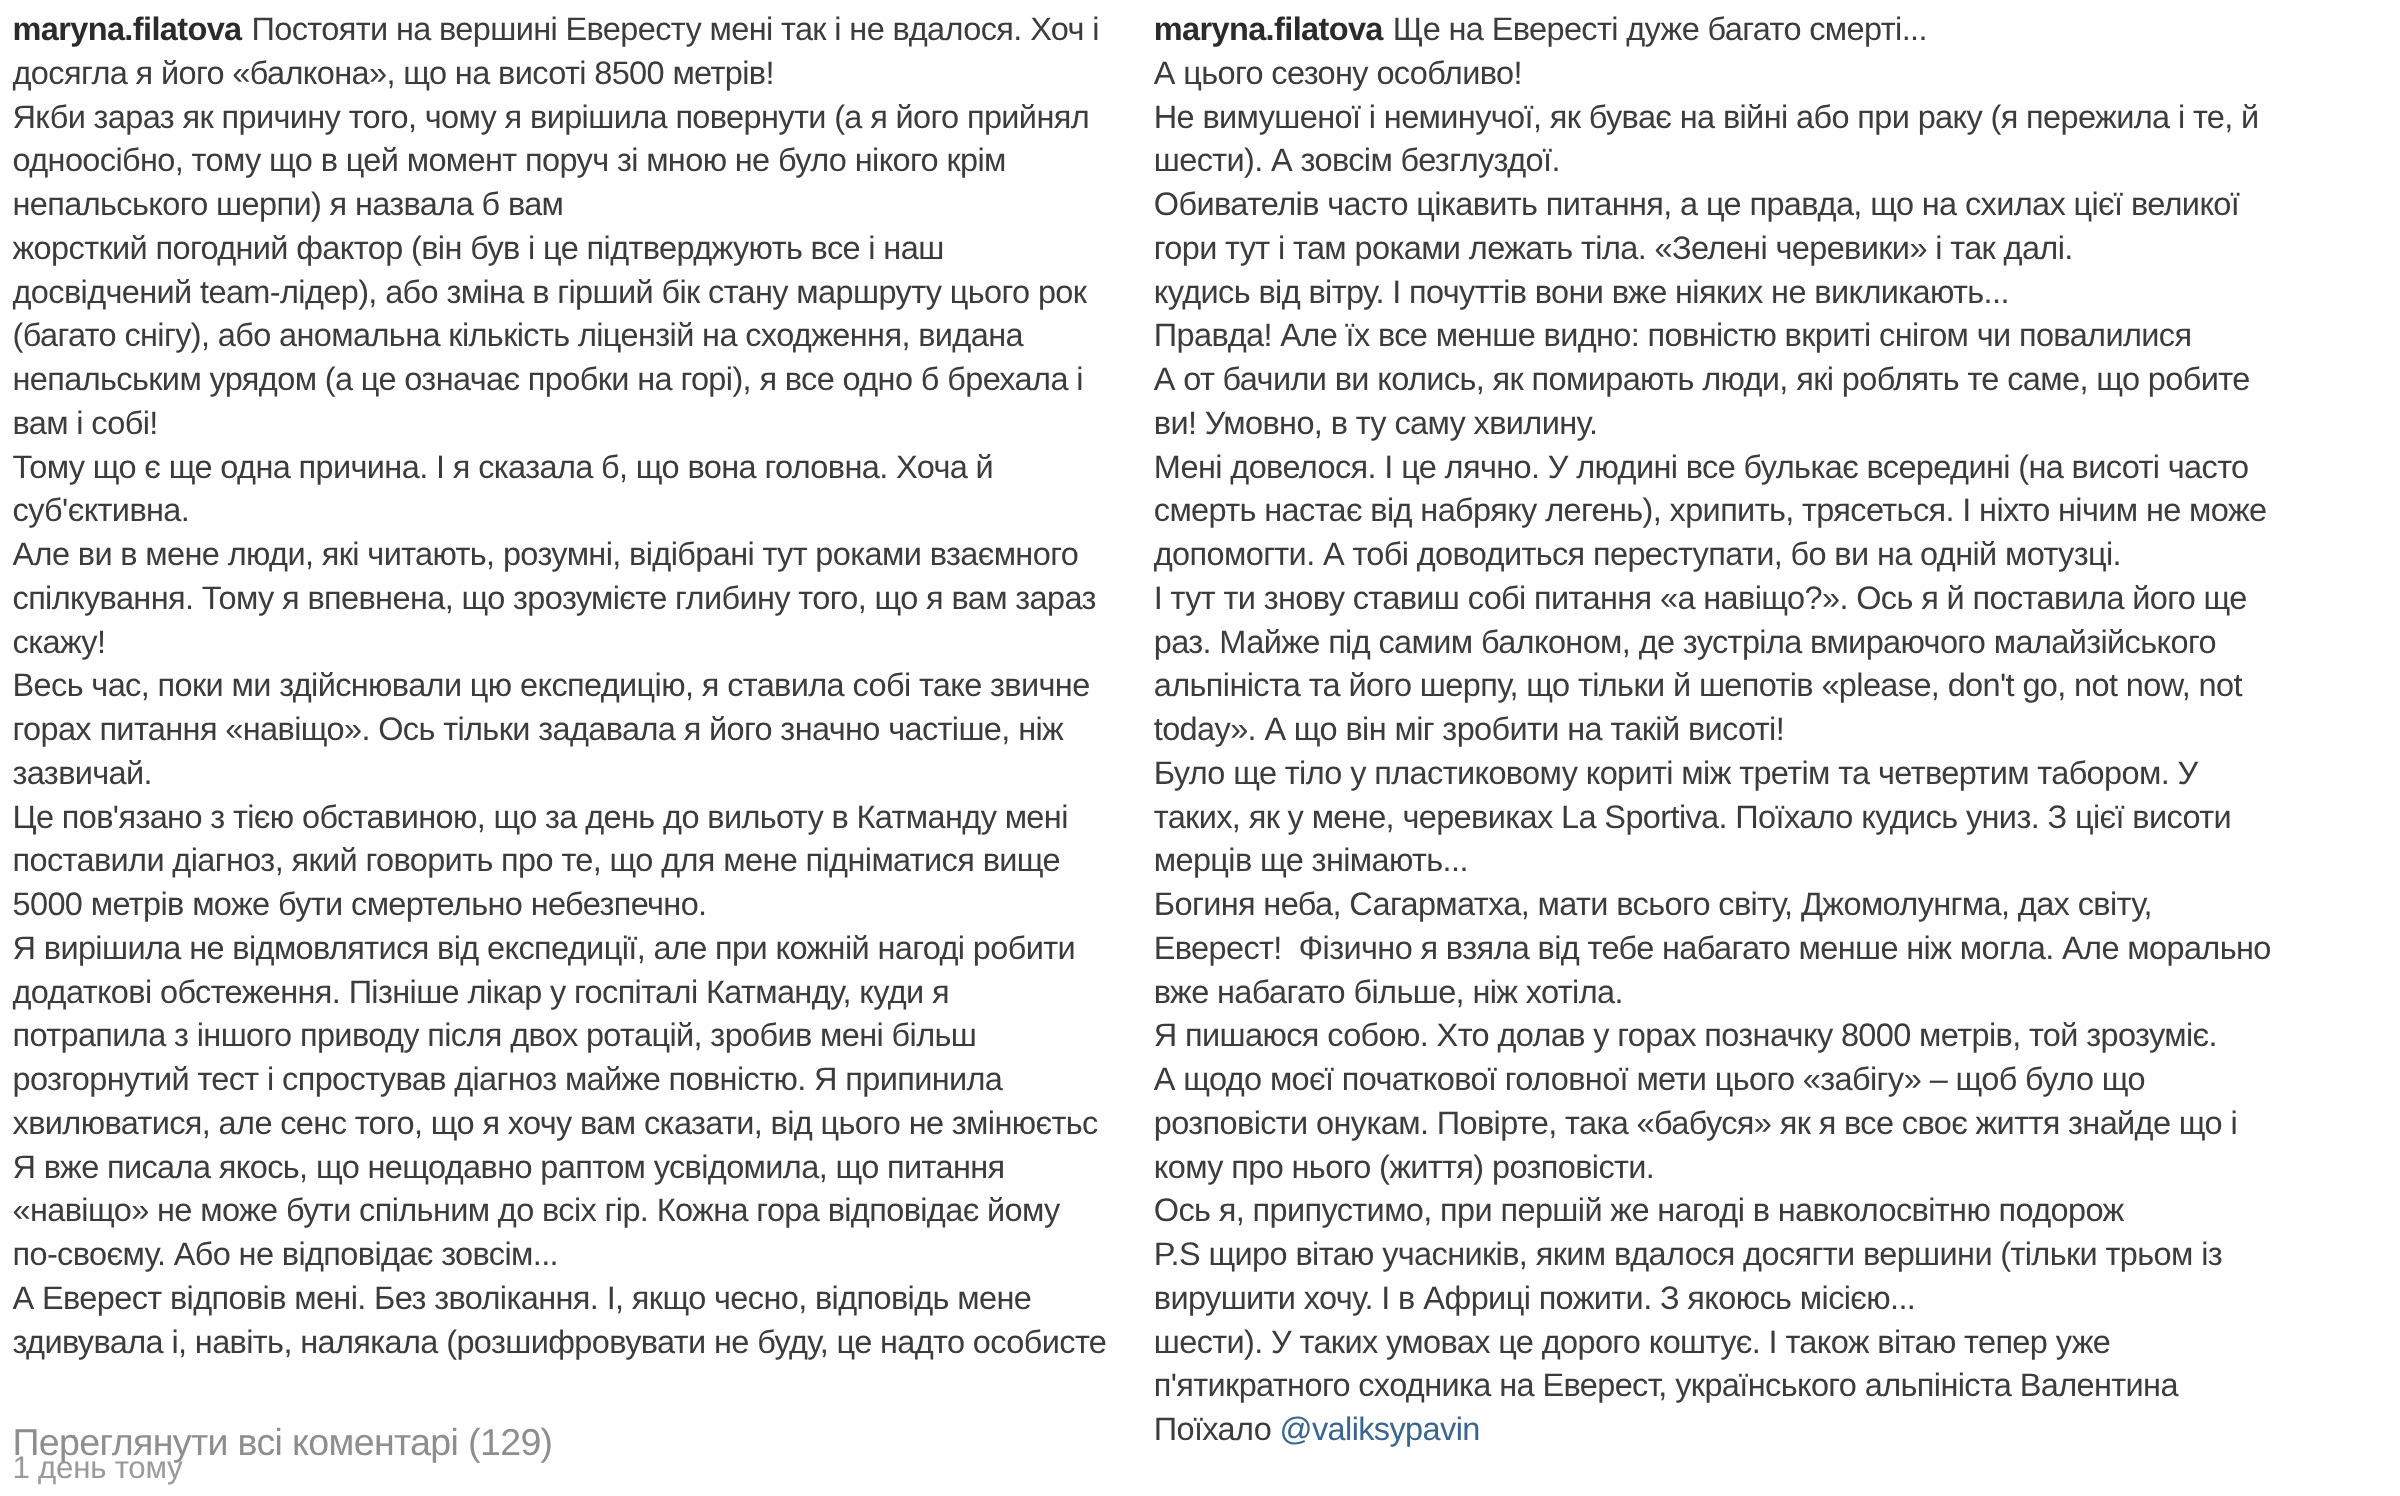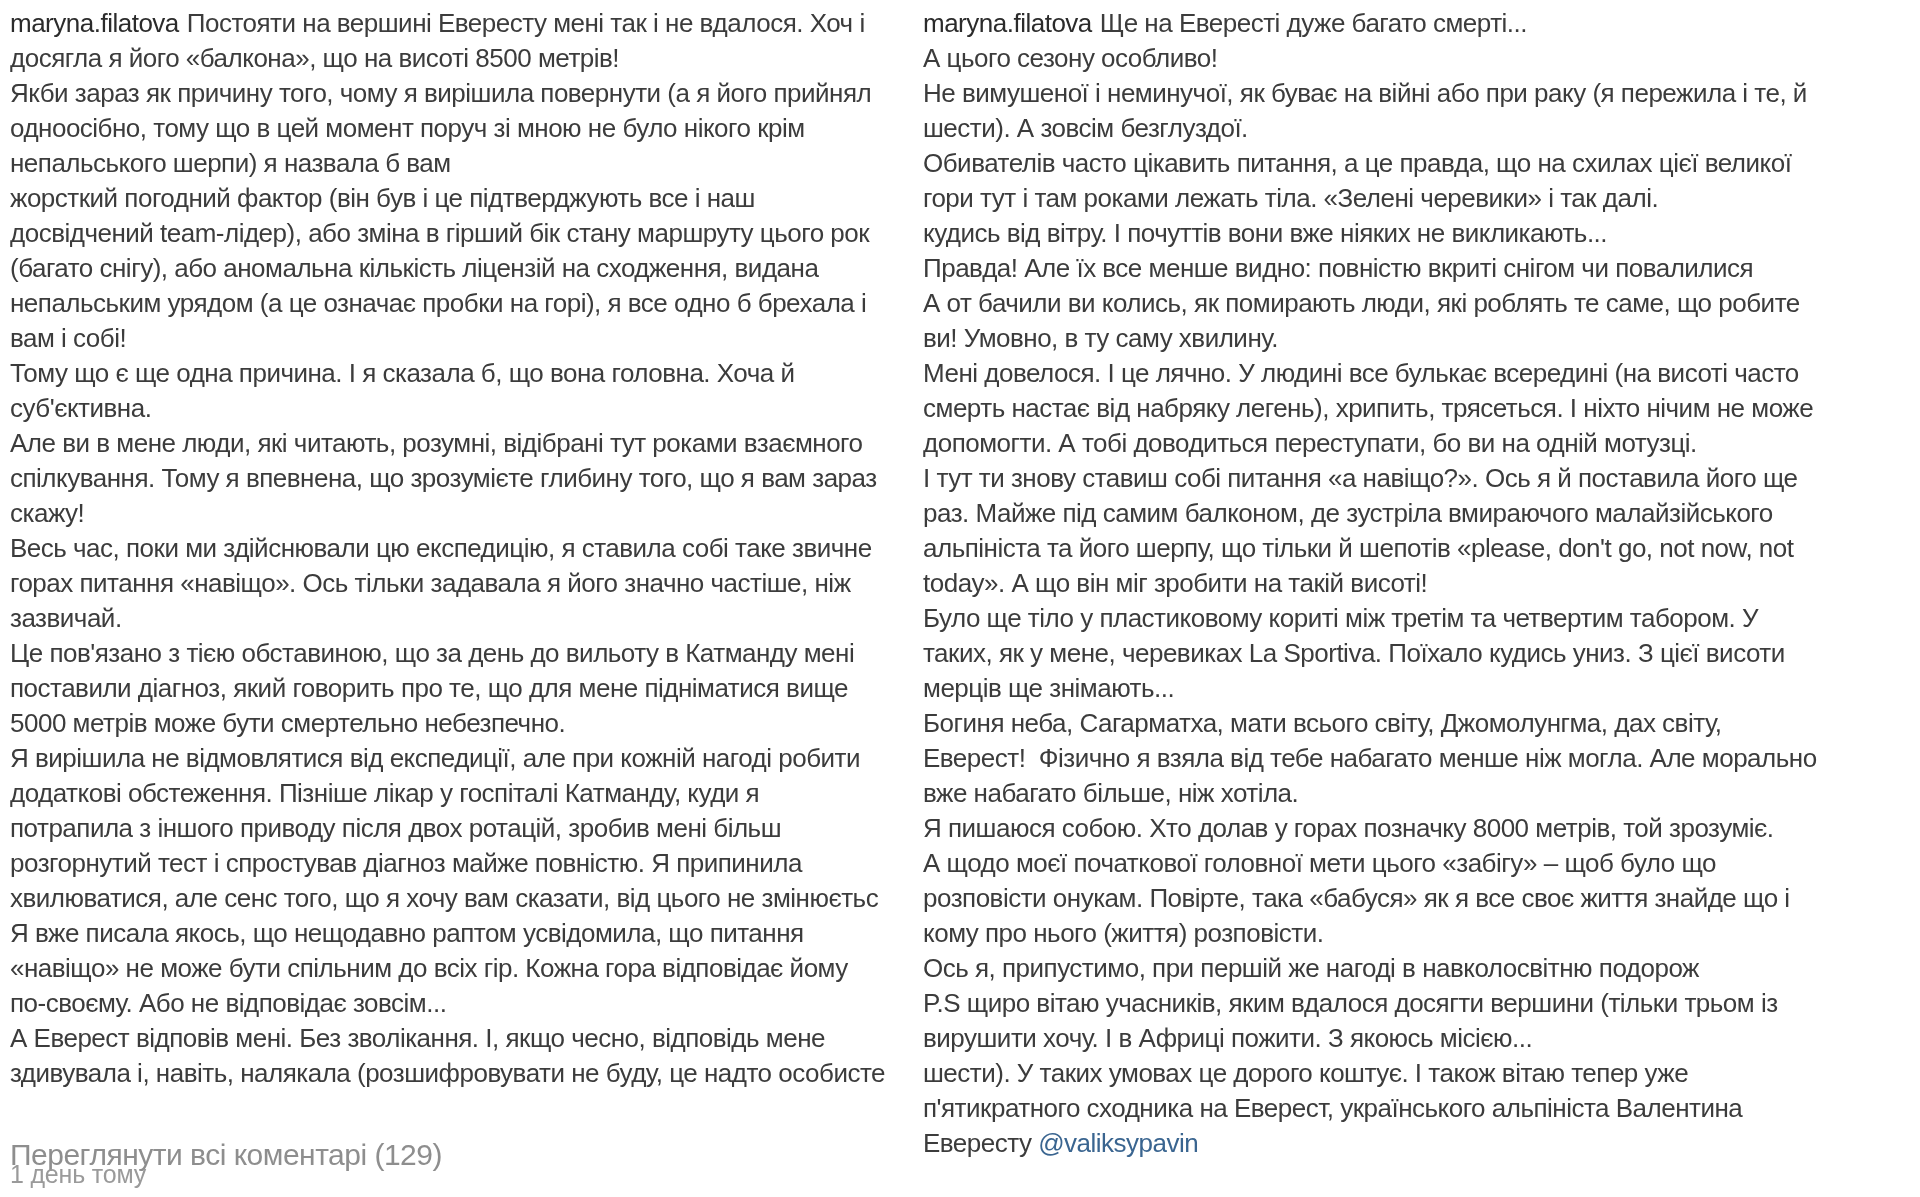--- a/index.html
+++ b/index.html
@@ -8,21 +8,21 @@
   *{margin:0;padding:0;box-sizing:border-box;}
   html,body{width:1920px;height:1197px;overflow:hidden;background:var(--bg);}
   body{font-family:"Liberation Sans",sans-serif;color:var(--text);}
   .post{position:absolute;top:6px;overflow:hidden;}
   .post-left{left:10px;width:878px;height:1090px;}
   .post-right{left:923px;width:992px;height:1185px;}
   .line{
     white-space:pre;overflow:hidden;height:35px;line-height:35px;
     font-size:26px;letter-spacing:-0.5px;color:var(--text);
   }
-  .username{font-weight:400;color:var(--bold);margin-right:8px;}
+  .username{font-weight:700;color:var(--bold);margin-right:8px;}
   .mention{color:var(--link);cursor:pointer;}
   .footer{position:absolute;left:10px;}
   .view-comments{top:1138px;font-size:30px;letter-spacing:-0.5px;color:var(--muted);cursor:pointer;white-space:pre;}
   .timestamp{top:1160px;font-size:25px;letter-spacing:-0.2px;color:var(--time);white-space:pre;}
 </style>
 </head>
 <body>
 
 <div class="post post-left">
   <div class="line"><span class="username">maryna.filatova</span><span>Постояти на вершині Евересту мені так і не вдалося. Хоч і</span></div>
@@ -89,17 +89,17 @@
       <div class="line">Я пишаюся собою. Хто долав у горах позначку 8000 метрів, той зрозуміє.</div>
       <div class="line">А щодо моєї початкової головної мети цього «забігу» – щоб було що</div>
       <div class="line">розповісти онукам. Повірте, така «бабуся» як я все своє життя знайде що і</div>
       <div class="line">кому про нього (життя) розповісти.</div>
       <div class="line">Ось я, припустимо, при першій же нагоді в навколосвітню подорож</div>
       <div class="line">P.S щиро вітаю учасників, яким вдалося досягти вершини (тільки трьом із</div>
       <div class="line">вирушити хочу. І в Африці пожити. З якоюсь місією...</div>
       <div class="line">шести). У таких умовах це дорого коштує. І також вітаю тепер уже</div>
       <div class="line">п'ятикратного сходника на Еверест, українського альпініста Валентина</div>
     </div>
-  <div class="line"><span>Евересту </span><span class="mention">@valiksypavin</span></div>
+  <div class="line"><span>Поїхало </span><span class="mention">@valiksypavin</span></div>
 </div>
 
 <div class="footer view-comments">Переглянути всі коментарі (129)</div>
 <div class="footer timestamp">1 день тому</div>
 
 </body></html>

